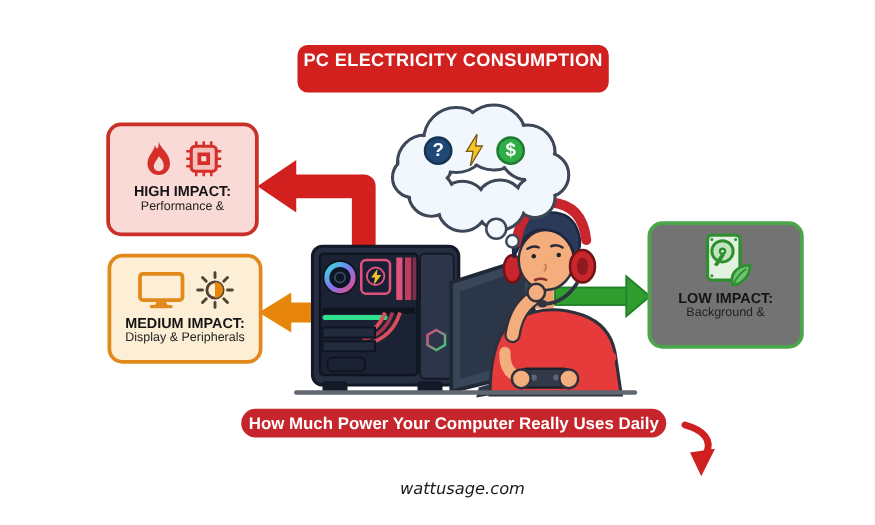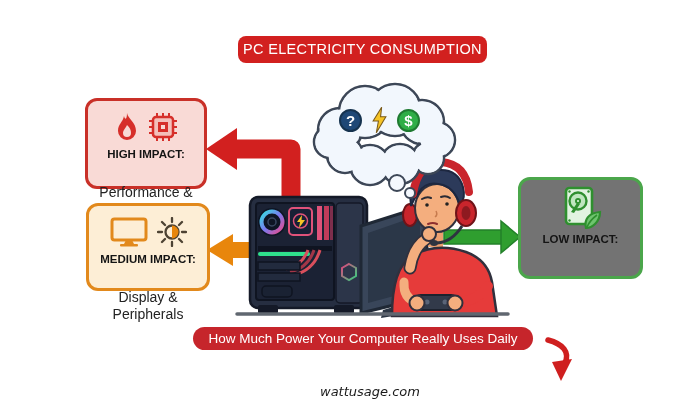--- a/index.html
+++ b/index.html
@@ -1,36 +1,36 @@
 <!DOCTYPE html>
 <html><head>
 <meta charset="utf-8">
 <style>
   html,body{margin:0;padding:0;background:#fff;}
   #stage{position:relative;width:700px;height:420px;background:#ffffff;overflow:hidden;
          font-family:"Liberation Sans",sans-serif;}
   #art{position:absolute;left:0;top:0;width:700px;height:420px;}
 
-  .banner{position:absolute;left:238px;top:36px;width:249px;height:27px;background:#d2201f;
-          border-radius:8px;color:#fff;font-weight:normal;font-size:14.5px;line-height:27px;
+  .banner{position:absolute;left:238px;top:36px;width:249px;height:38px;background:#d2201f;
+          border-radius:8px;color:#fff;font-weight:bold;font-size:14.5px;line-height:27px;
           text-align:center;letter-spacing:.3px;}
   .pill{position:absolute;left:193px;top:327px;width:340px;height:23px;background:#c6252b;
-        border-radius:13px;color:#fff;font-weight:normal;font-size:13.5px;line-height:23px;
+        border-radius:13px;color:#fff;font-weight:bold;font-size:13.5px;line-height:23px;
         text-align:center;}
   .site{position:absolute;left:320px;top:384px;font-size:13px;font-style:italic;color:#1a1a1a;
         font-family:"DejaVu Sans",sans-serif;}
 
   .box{position:absolute;border-radius:12px;border:3px solid;box-sizing:border-box;text-align:center;}
   .box-high{left:85px;top:98px;width:122px;height:91px;background:#f9dad6;border-color:#c93028;}
   .box-medium{left:86px;top:203px;width:124px;height:88px;background:#fdeed6;border-color:#e2891c;}
   .box-low{left:518px;top:177px;width:125px;height:102px;background:#737373;border-color:#4ba64b;}
   .box-icons{display:flex;justify-content:center;align-items:center;gap:9px;margin-top:8px;height:36px;}
   .box-low .box-icons{height:44px;margin-top:6px;}
   .box-title{font-weight:bold;font-size:11.5px;color:#141414;margin-top:3px;}
-  .box-sub{font-size:14px;color:#232323;line-height:1.18;margin-top:24px;}
+  .box-sub{font-size:10px;color:#232323;line-height:1.18;}
 
   .cloud-icons{position:absolute;left:339px;top:107px;display:flex;align-items:center;gap:9px;}
   .bubble-badge{width:23px;height:23px;border-radius:50%;color:#fff;font-weight:bold;font-size:15px;
         line-height:23px;text-align:center;box-sizing:border-box;}
   .badge-q{background:#1f4876;border:2px solid #16334f;line-height:19px;}
   .badge-d{background:#2fae47;border:2px solid #1f7a31;line-height:19px;}
   .cloud-text{position:absolute;left:325px;top:141px;width:120px;text-align:center;
         font-weight:bold;font-size:13px;color:#1e3550;line-height:1.25;}
 </style>
 </head>
@@ -245,20 +245,21 @@
         <circle cx="18" cy="15" r="8.5" fill="#bfe6bf" stroke="#2f8f2f" stroke-width="2.4"></circle>
         <circle cx="18" cy="15" r="3" fill="#2f8f2f"></circle>
         <circle cx="18" cy="15" r="1" fill="#eafaea"></circle>
         <polygon points="17,17 11,26 14,27 20,18" fill="#2f8f2f"></polygon>
         <path d="M40,26 C40,36 32,42 26,42 C24,34 28,27 40,26 Z" fill="#6fc46f" stroke="#2f8f2f" stroke-width="2.2"></path>
         <path d="M37,29 C33,32 29,36 27,41" fill="none" stroke="#2f8f2f" stroke-width="1.6"></path>
       </svg>
     </div>
     <div class="box-title">LOW IMPACT:</div>
     <div class="box-sub">
+      <div>Background &amp;</div>
     </div>
   </div>
 
   <div class="pill">How Much Power Your Computer Really Uses Daily</div>
 
   <div class="site">wattusage.com</div>
 
 </div>
 
 </body></html>

